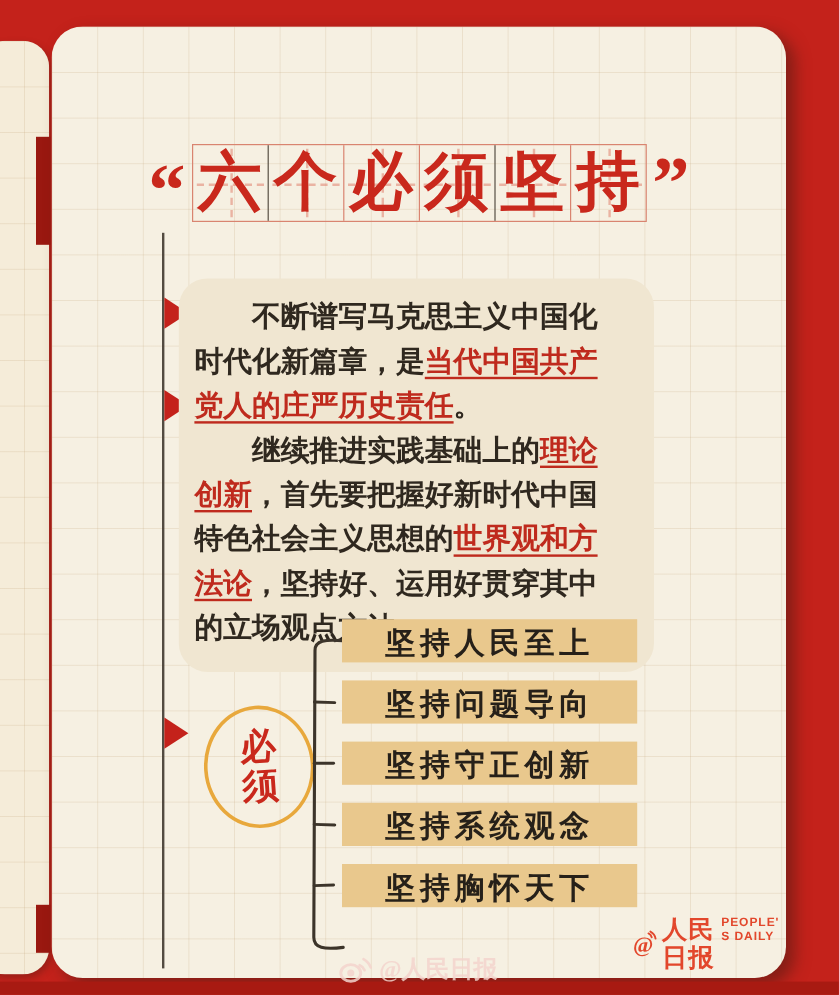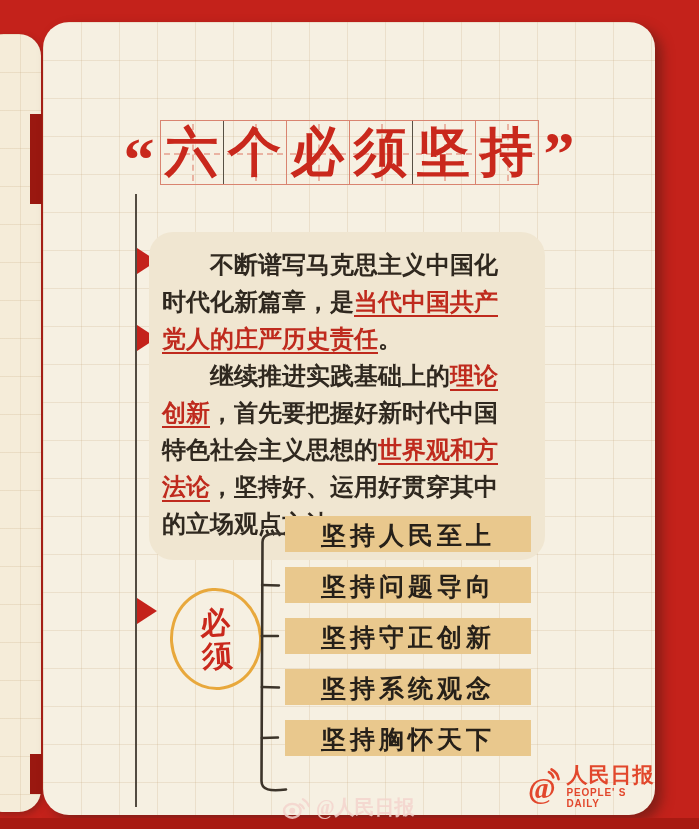--- a/index.html
+++ b/index.html
@@ -121,21 +121,21 @@
   .item span{
     font-size:25px;font-weight:bold;letter-spacing:4px;
     color:#262019;white-space:nowrap;
   }
   
   .logo{
     position:absolute;left:484px;top:742px;
     display:flex;align-items:center;gap:1px;
     color:var(--logo-red,#e2472c);
   }
-  .logo-text{display:flex;flex-direction:column;align-items:flex-start;}
+  .logo-text{display:flex;align-items:flex-start;}
   .logo-cn{font-size:21px;font-weight:900;letter-spacing:1px;line-height:1.1;}
   .logo-en{font-size:10px;font-weight:bold;letter-spacing:.8px;
     font-family:"Liberation Sans","DejaVu Sans",sans-serif;}
   .watermark{
     position:absolute;left:282px;top:794px;z-index:5;
     display:flex;align-items:center;gap:6px;
     color:rgba(243,212,205,.85);
   }
   .watermark span{font-size:20px;font-weight:bold;}
   .bottom-strip{

